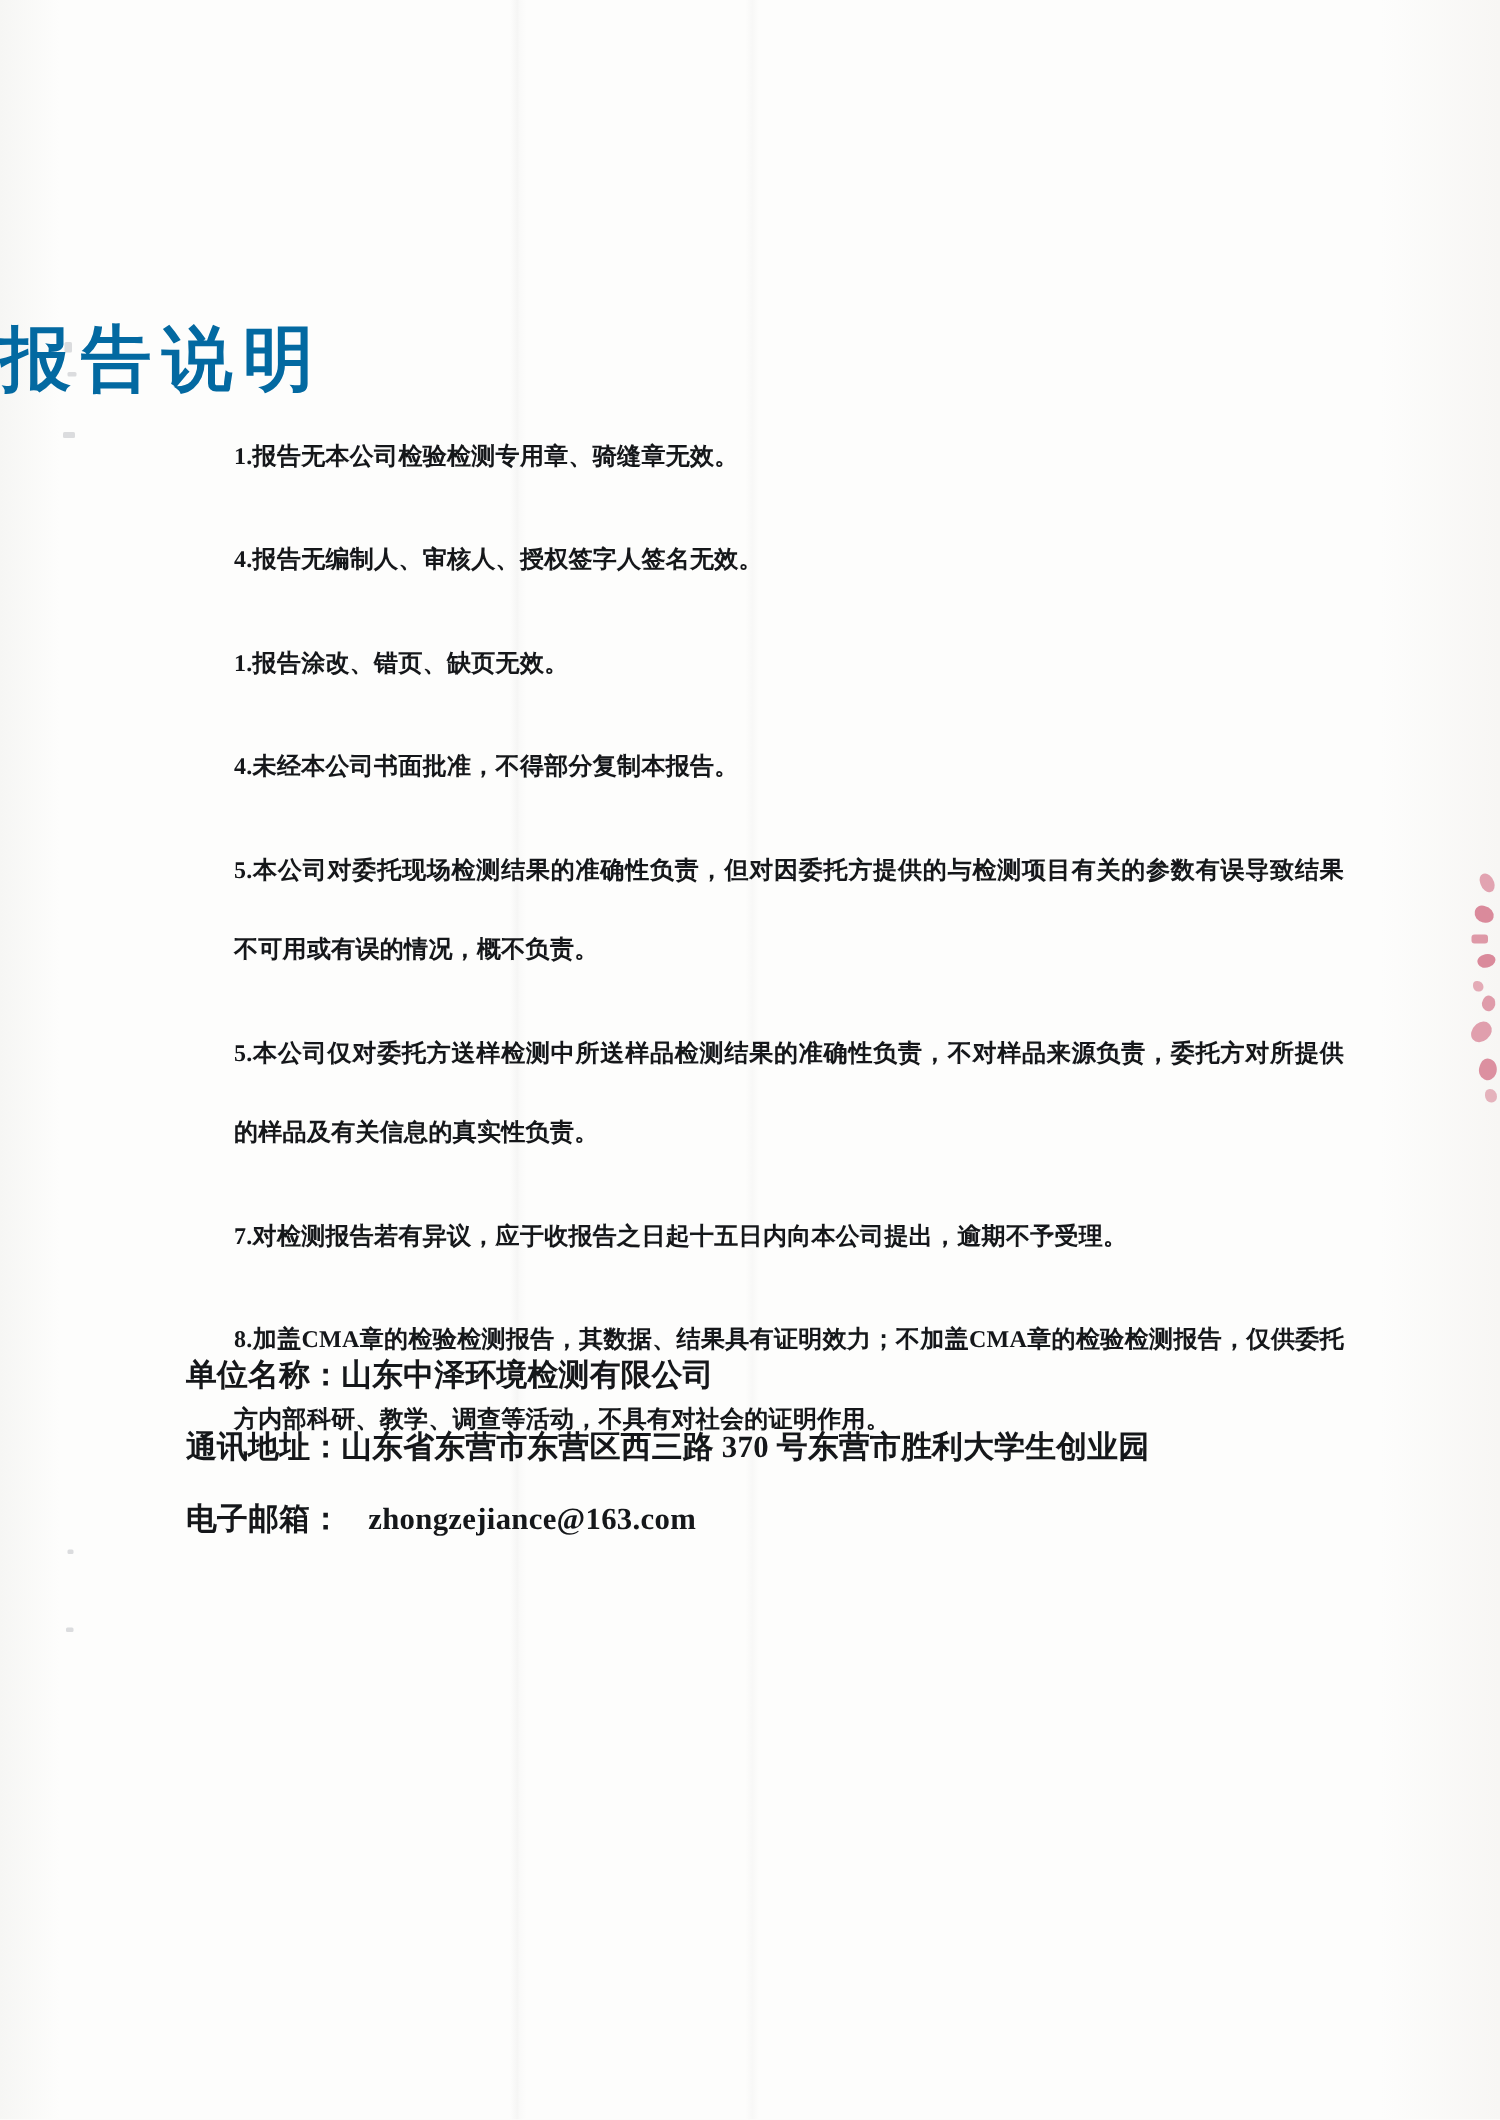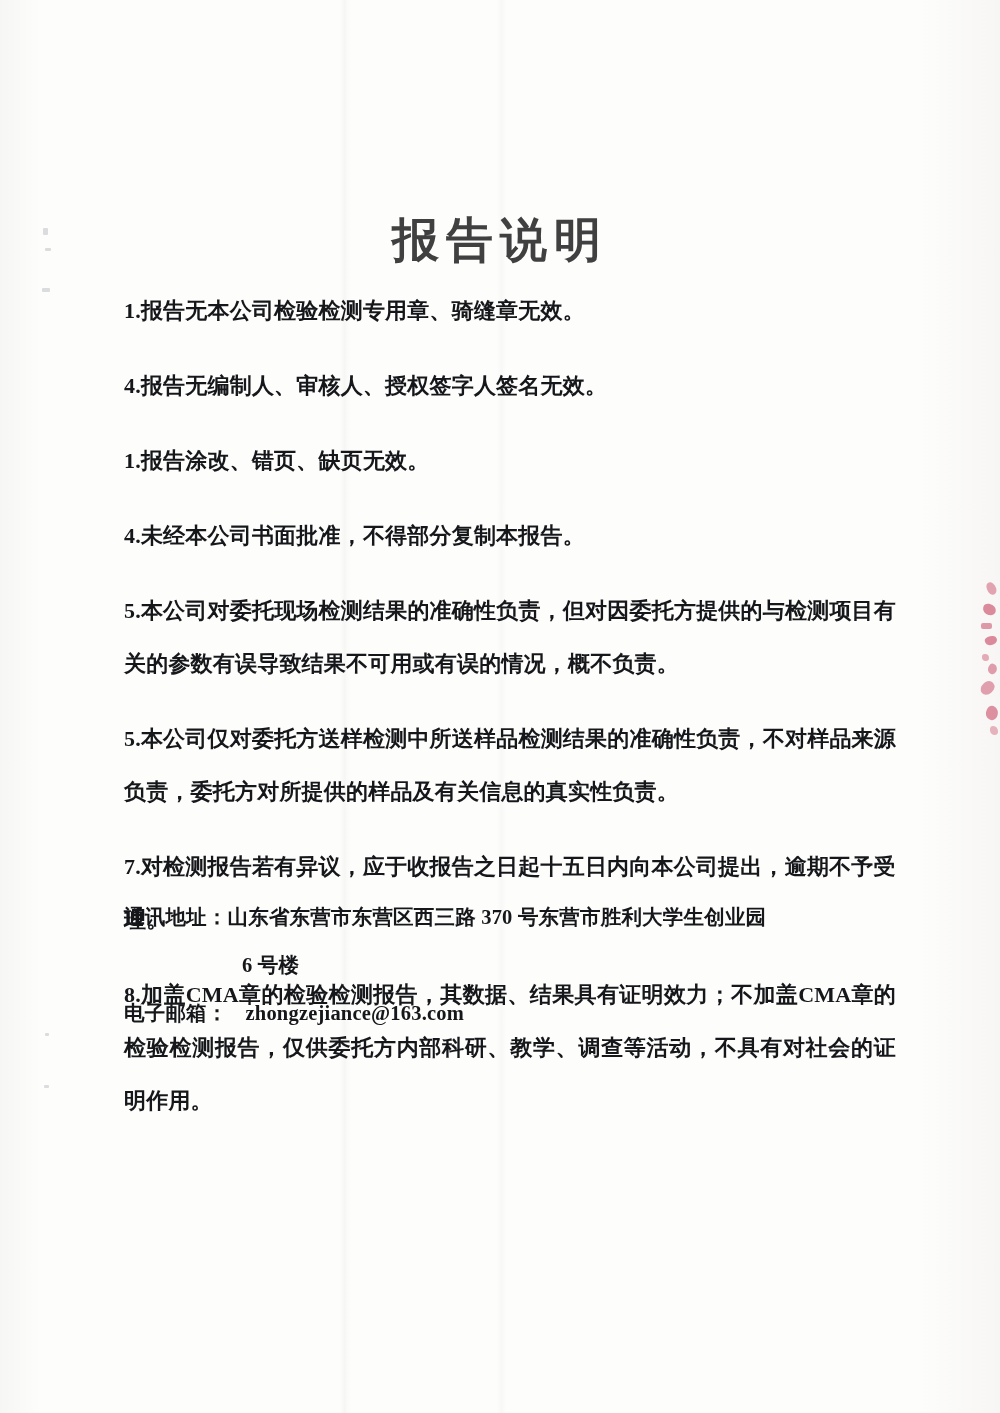--- a/index.html
+++ b/index.html
@@ -61,45 +61,45 @@
         rgba(0,0,0,0.0) 100%);
     pointer-events: none;
   }
 
   
   .title {
     position: absolute;
     top: 183px;
     left: 0;
     width: 1000px;
-    text-align: center;
     font-size: 47px;
     font-weight: 700;
     letter-spacing: 7px;
     line-height: 1.12;
-    color: #404040;
+    color: #0369a1;
     white-space: nowrap;
   }
 
   
   .clauses {
     position: absolute;
     top: 262px;
     left: 124px;
     width: 772px;
   }
   .clause {
-    font-size: 22px;
+    font-size: 16px;
     font-weight: 700;
     line-height: 53px;
     color: #15171a;
     margin-bottom: 16px;
     text-align: justify;
     text-justify: inter-character;
     letter-spacing: 0.2px;
+    margin-left: 32px;
   }
   .clause:last-child { margin-bottom: 0; }
   .clause.short { text-align: left; }
 
   
   .contact {
     position: absolute;
     top: 893px;
     left: 124px;
     width: 780px;
@@ -165,22 +165,22 @@
     <p class="clause short">4.报告无编制人、审核人、授权签字人签名无效。</p>
     <p class="clause short">1.报告涂改、错页、缺页无效。</p>
     <p class="clause short">4.未经本公司书面批准，不得部分复制本报告。</p>
     <p class="clause">5.本公司对委托现场检测结果的准确性负责，但对因委托方提供的与检测项目有关的参数有误导致结果不可用或有误的情况，概不负责。</p>
     <p class="clause">5.本公司仅对委托方送样检测中所送样品检测结果的准确性负责，不对样品来源负责，委托方对所提供的样品及有关信息的真实性负责。</p>
     <p class="clause short">7.对检测报告若有异议，应于收报告之日起十五日内向本公司提出，逾期不予受理。</p>
     <p class="clause">8.加盖CMA章的检验检测报告，其数据、结果具有证明效力；不加盖CMA章的检验检测报告，仅供委托方内部科研、教学、调查等活动，不具有对社会的证明作用。</p>
   </div>
 
   <div class="contact">
+    <div class="contact-line"><span>单位名称：</span><span>山东中泽环境检测有限公司</span></div>
     <div class="contact-line"><span>通讯地址：</span><span>山东省东营市东营区西三路 370 号东营市胜利大学生创业园</span></div>
-    <div class="contact-line indent">6 号楼</div>
     <div class="contact-line"><span>电子邮箱：</span><span style="display:inline-block;width:18px;"></span><span>zhongzejiance@163.com</span></div>
   </div>
 
   <div class="seal-strip">
     <div class="seal-mark" style="left:13px; top:4px;  width:9px;  height:13px; transform:rotate(-18deg); opacity:0.55;"></div>
     <div class="seal-mark" style="left:9px;  top:26px; width:13px; height:11px; transform:rotate(12deg);"></div>
     <div class="seal-mark" style="left:7px;  top:45px; width:11px; height:6px;  border-radius:2px; opacity:0.62;"></div>
     <div class="seal-mark" style="left:11px; top:58px; width:12px; height:9px;  transform:rotate(-25deg);"></div>
     <div class="seal-mark" style="left:8px;  top:76px; width:7px;  height:7px;  opacity:0.5;"></div>
     <div class="seal-mark" style="left:14px; top:86px; width:9px;  height:10px; transform:rotate(30deg); opacity:0.6;"></div>

